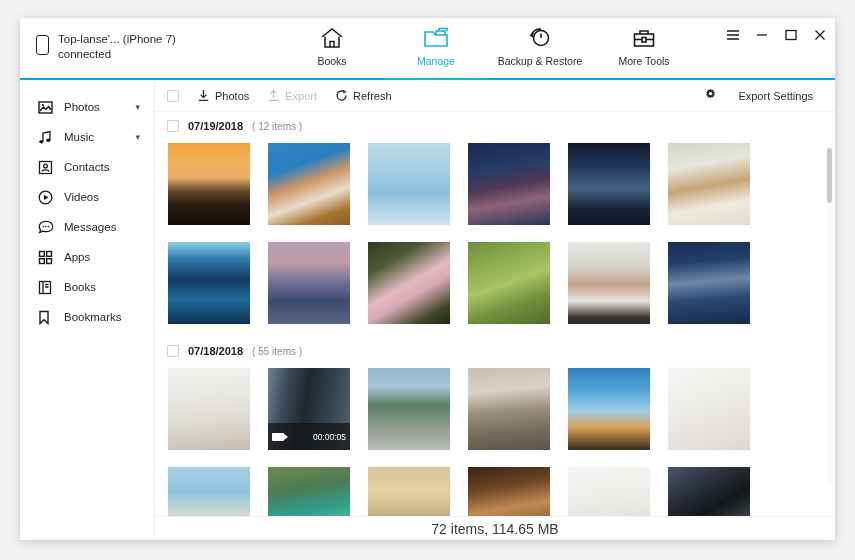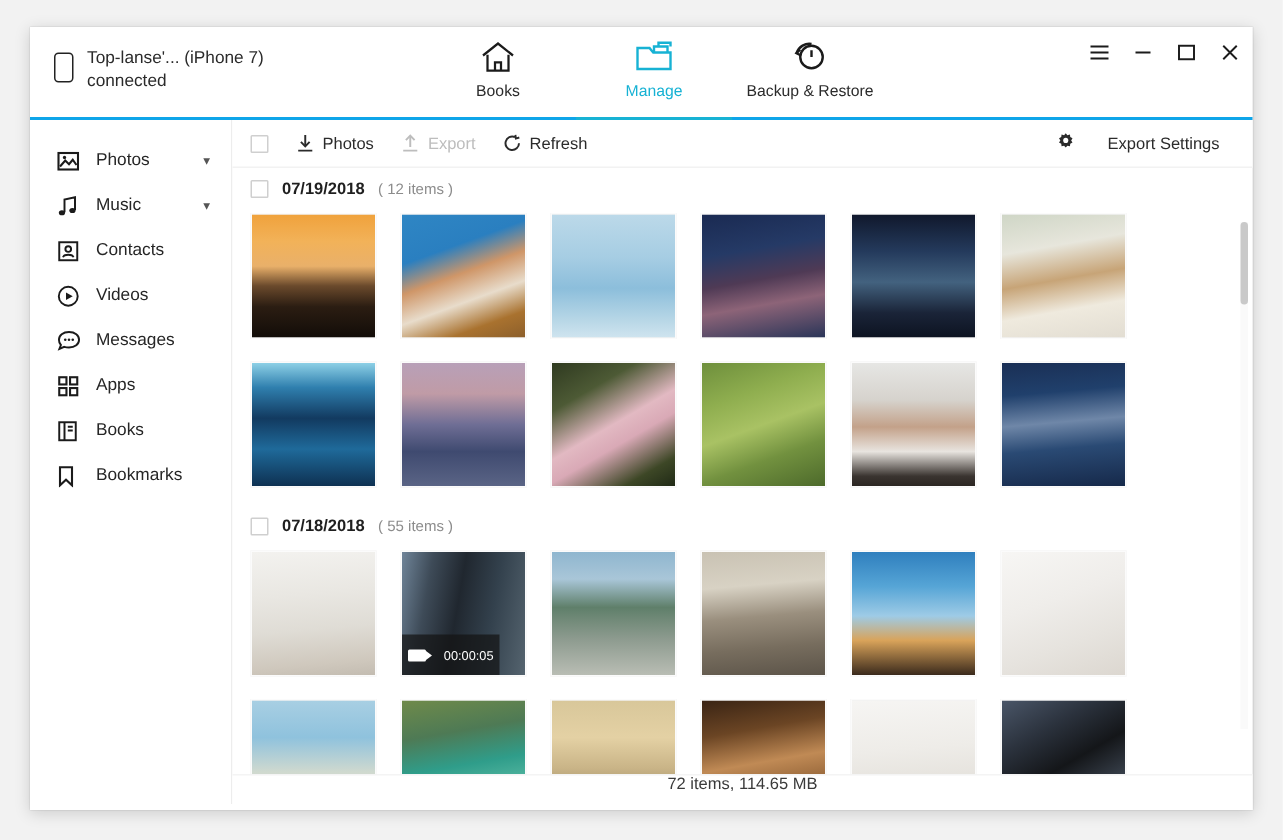--- a/index.html
+++ b/index.html
@@ -107,37 +107,37 @@
   .group-date { font-size: 11px; color: #1f1f1f; font-weight: bold; }
   .group-count { font-size: 10px; color: #8c8c8c; }
 
   .grid { display: grid; grid-template-columns: repeat(6, 84px); gap: 15px 16px; padding: 2px 0 12px 12px; }
   .thumb {
     width: 84px; height: 84px; position: relative; overflow: hidden;
     background: #e9e9e9; cursor: pointer; border: 1px solid #fbfbfb;
   }
   .thumb .art { position: absolute; inset: 0; }
   .vid-bar {
-    position: absolute; left: 0; right: 17px; bottom: 0; height: 27px;
+    position: absolute; left: 0; right: 0; bottom: 0; height: 27px;
     background: rgba(20,20,20,0.72);
     display: flex; align-items: center; justify-content: space-between;
     padding: 12px 4px;
   }
   .vid-cam { width: 12px; height: 8px; background: #fff; border-radius: 1px; position: relative; }
   .vid-cam::after {
     content: ""; position: absolute; right: -4px; top: 1px;
     border-top: 3px solid transparent; border-bottom: 3px solid transparent;
     border-left: 4px solid #fff;
   }
   .vid-time { color: #fff; font-size: 8.5px; }
 
   #statusbar {
     position: absolute; left: 0; right: 0; bottom: 0; height: 24px;
-    background: #fff; display: flex; align-items: flex-start; justify-content: center;
-    font-size: 11px; color: #3a3a3a; border-top: 1px solid #f4f4f4;
+    background: #fff; display: flex; align-items: center; justify-content: center;
+    font-size: 14px; color: #3a3a3a; border-top: 1px solid #f4f4f4;
   }
 
   #vscroll { position: absolute; right: 3px; top: 36px; width: 5px; bottom: 30px; background: #fafafa; }
   #vthumb { position: absolute; left: 0; top: 0; width: 5px; height: 55px; background: #c9c9c9; border-radius: 3px; }
 </style>
 </head>
 <body>
 
 <div id="app-window">
 
@@ -179,20 +179,31 @@
           <svg width="24" height="22" viewBox="0 0 24 22" fill="none" stroke="currentColor" stroke-width="1.6">
             <circle cx="13" cy="11" r="7.5"></circle>
             <path d="M13 11 V6.5"></path>
             <path d="M5.5 6 L3 8.5 L6 10"></path>
             <path d="M3 8.5 C4.5 4 9 1.5 13 2.3"></path>
           </svg>
         </span>
         <span class="tab-lbl">Backup &amp; Restore</span>
       </div>
 
+      <div class="tab">
+        <span class="tab-ico">
+          <svg width="24" height="22" viewBox="0 0 24 22" fill="none" stroke="currentColor" stroke-width="1.6">
+            <rect x="2.5" y="7" width="19" height="12"></rect>
+            <path d="M8 7 V4 H16 V7"></path>
+            <path d="M2.5 12.5 H21.5"></path>
+            <rect x="10" y="10.5" width="4" height="4.5" fill="#fff"></rect>
+          </svg>
+        </span>
+        <span class="tab-lbl">More Tools</span>
+      </div>
     </div>
 
     <div id="win-controls">
       <div class="wc">
         <svg width="14" height="12" viewBox="0 0 14 12" stroke="currentColor" stroke-width="1.4">
           <path d="M1 2 H13 M1 6 H13 M1 10 H13"></path>
         </svg>
       </div>
       <div class="wc">
         <svg width="12" height="12" viewBox="0 0 12 12" stroke="currentColor" stroke-width="1.3">

